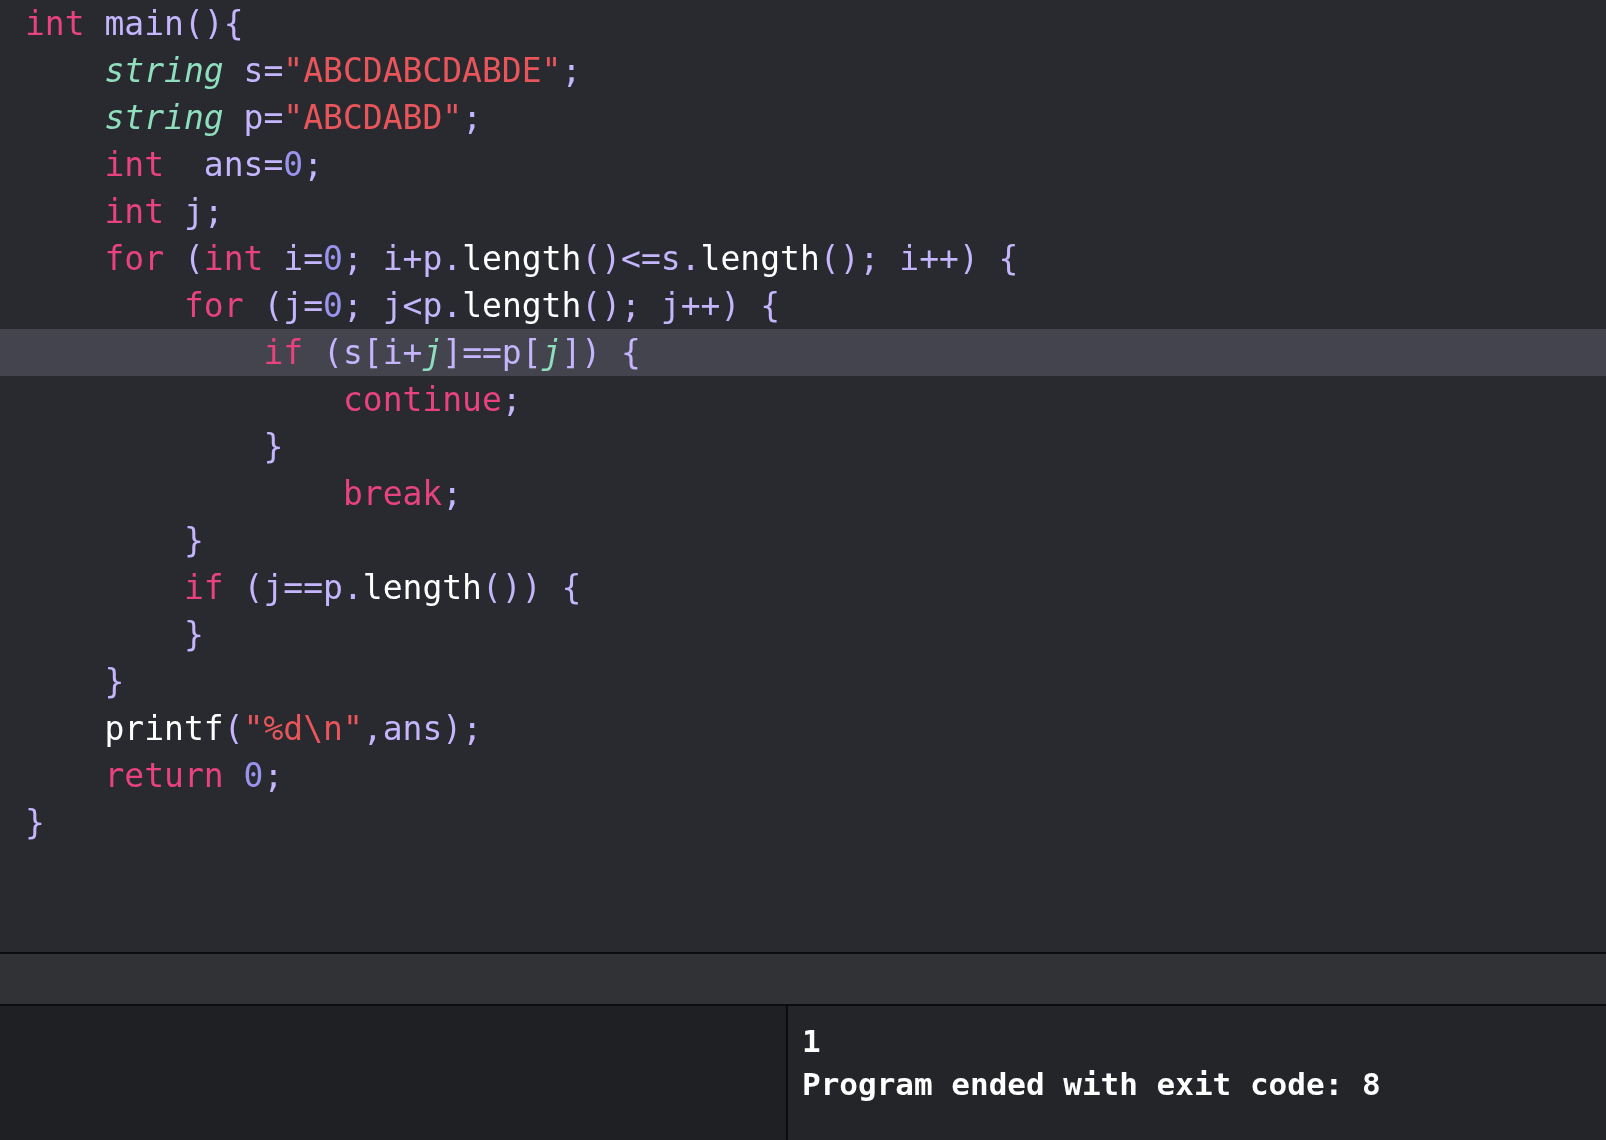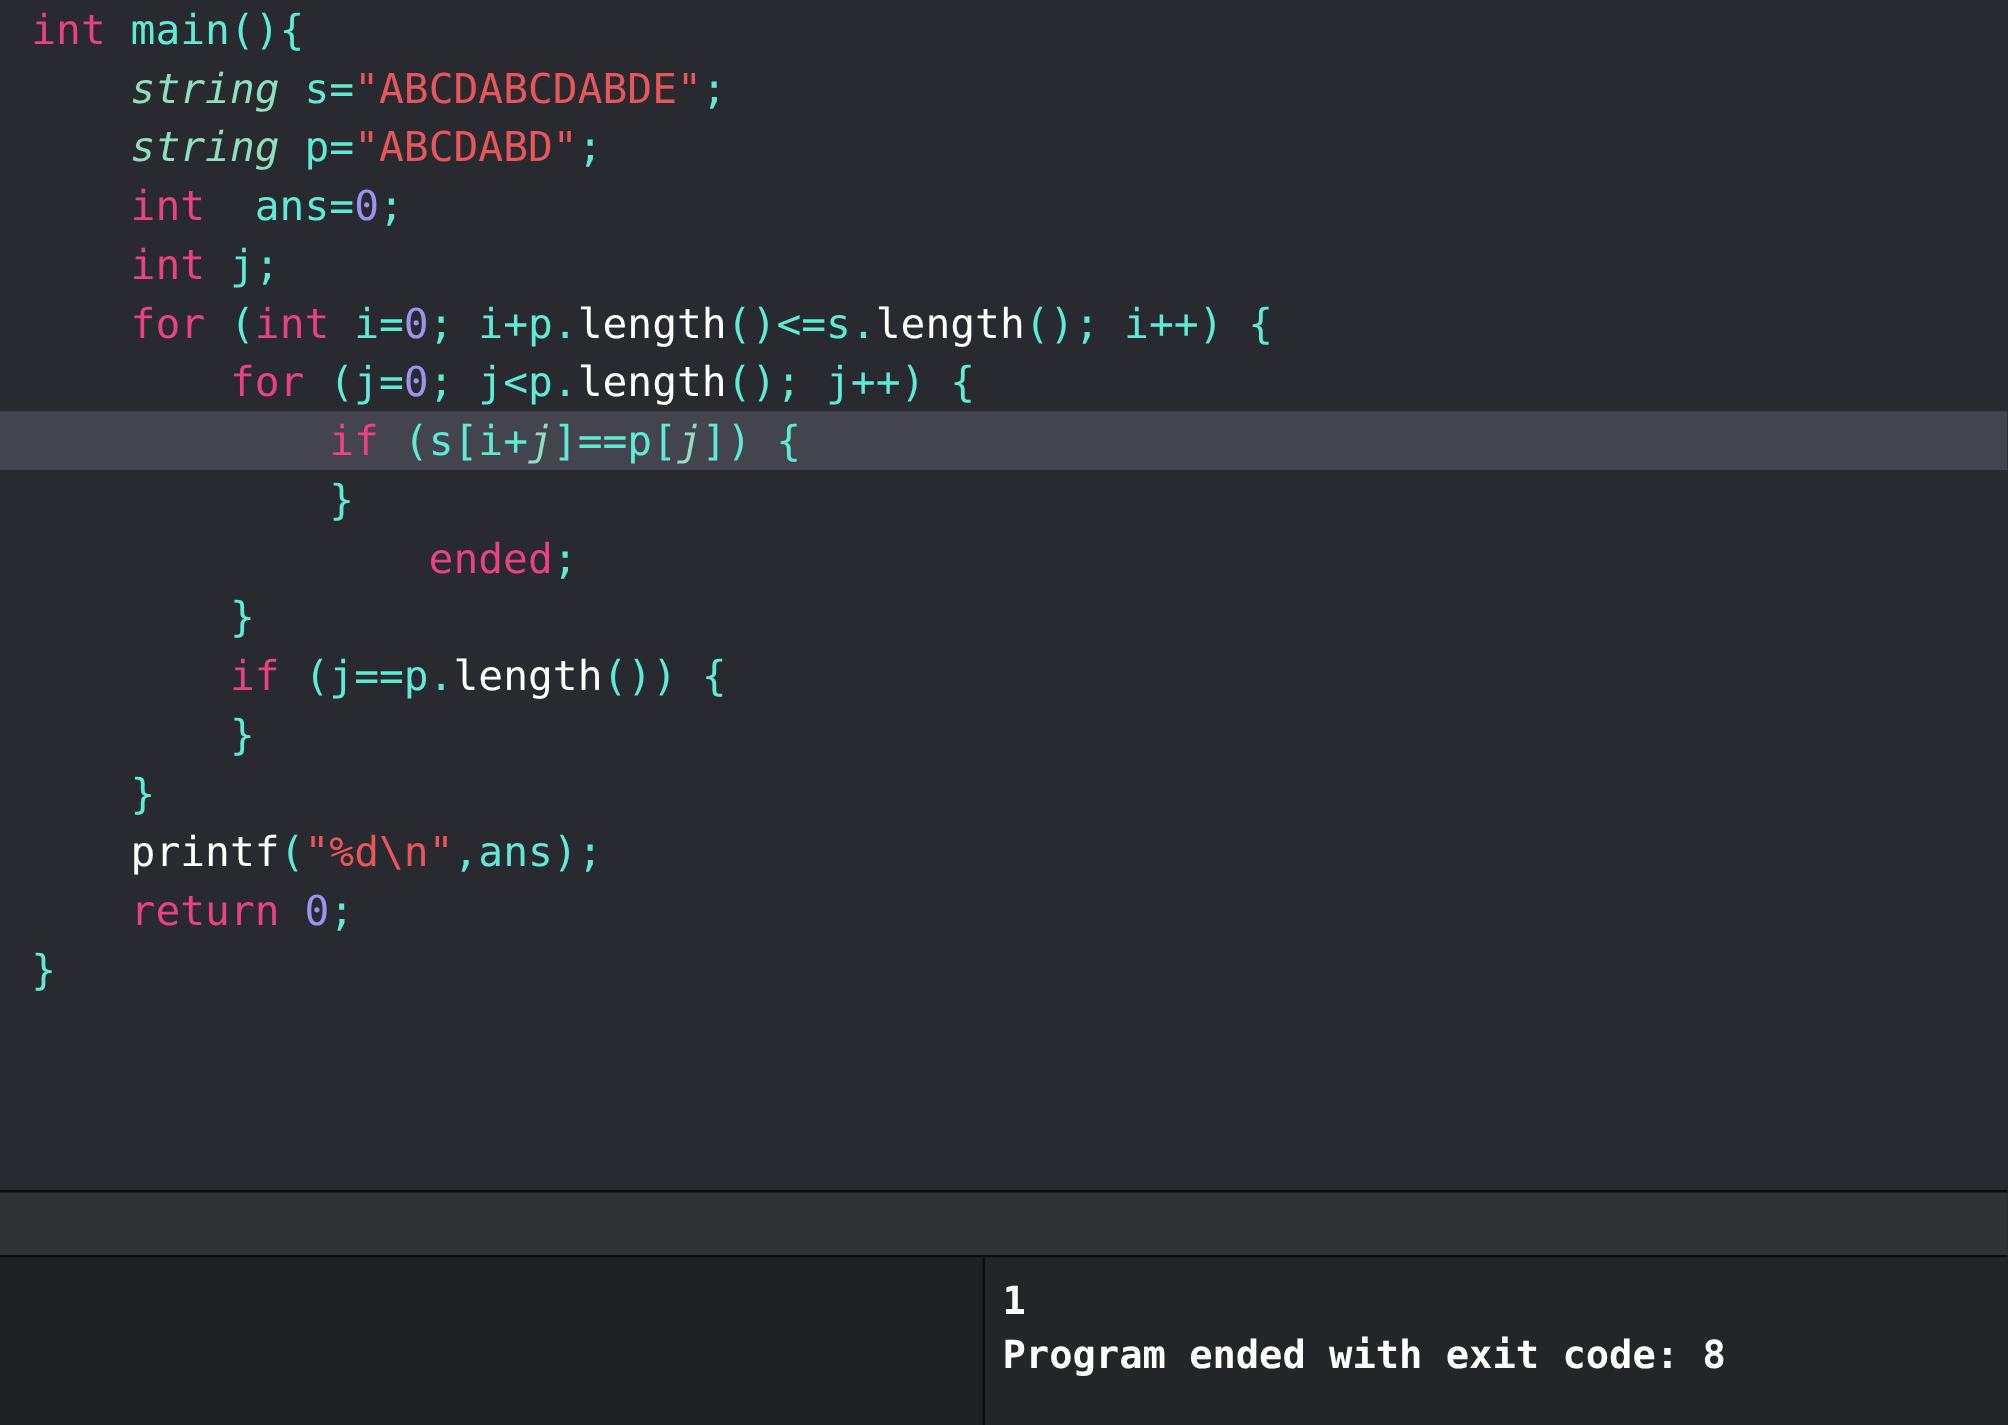--- a/index.html
+++ b/index.html
@@ -41,21 +41,21 @@
     box-sizing: border-box;
   }
   .code-line.active {
     background: #44444f;
   }
   .tok-kw   { color: #e8427f; }
   .tok-type { color: #8fdfbe; font-style: italic; }
   .tok-fn   { color: #ffffff; }
   .tok-str  { color: #e8555a; }
   .tok-num  { color: #9b93ee; }
-  .tok-plain{ color: #5eead4; }
+  .tok-plain{ color: #c4b5fd; }
 
   
   .toolbar-strip {
     height: 54px;
     background: #303236;
     border-top: 2px solid #0b0c0d;
     border-bottom: 2px solid #0b0c0d;
     box-sizing: border-box;
     display: flex;
     align-items: center;
@@ -97,22 +97,23 @@
   <div class="editor">
     <div id="code-lines">
         <div class="code-line"><span class="tok-kw">int</span><span class="tok-plain"> main(){</span></div>
         <div class="code-line"><span class="tok-plain">    </span><span class="tok-type">string</span><span class="tok-plain"> s=</span><span class="tok-str">"ABCDABCDABDE"</span><span class="tok-plain">;</span></div>
         <div class="code-line"><span class="tok-plain">    </span><span class="tok-type">string</span><span class="tok-plain"> p=</span><span class="tok-str">"ABCDABD"</span><span class="tok-plain">;</span></div>
         <div class="code-line"><span class="tok-plain">    </span><span class="tok-kw">int</span><span class="tok-plain">  ans=</span><span class="tok-num">0</span><span class="tok-plain">;</span></div>
         <div class="code-line"><span class="tok-plain">    </span><span class="tok-kw">int</span><span class="tok-plain"> j;</span></div>
         <div class="code-line"><span class="tok-plain">    </span><span class="tok-kw">for</span><span class="tok-plain"> (</span><span class="tok-kw">int</span><span class="tok-plain"> i=</span><span class="tok-num">0</span><span class="tok-plain">; i+p.</span><span class="tok-fn">length</span><span class="tok-plain">()&lt;=s.</span><span class="tok-fn">length</span><span class="tok-plain">(); i++) {</span></div>
         <div class="code-line"><span class="tok-plain">        </span><span class="tok-kw">for</span><span class="tok-plain"> (j=</span><span class="tok-num">0</span><span class="tok-plain">; j&lt;p.</span><span class="tok-fn">length</span><span class="tok-plain">(); j++) {</span></div>
         <div class="code-line active"><span class="tok-plain">            </span><span class="tok-kw">if</span><span class="tok-plain"> (s[i+</span><span class="tok-type">j</span><span class="tok-plain">]==p[</span><span class="tok-type">j</span><span class="tok-plain">]) {</span></div>
+        <div class="code-line"><span class="tok-plain">                </span><span class="tok-kw">continue</span><span class="tok-plain">;</span></div>
         <div class="code-line"><span class="tok-plain">            }</span></div>
-        <div class="code-line"><span class="tok-plain">                </span><span class="tok-kw">ended</span><span class="tok-plain">;</span></div>
+        <div class="code-line"><span class="tok-plain">                </span><span class="tok-kw">break</span><span class="tok-plain">;</span></div>
         <div class="code-line"><span class="tok-plain">        }</span></div>
         <div class="code-line"><span class="tok-plain">        </span><span class="tok-kw">if</span><span class="tok-plain"> (j==p.</span><span class="tok-fn">length</span><span class="tok-plain">()) {</span></div>
         <div class="code-line"><span class="tok-plain">        }</span></div>
         <div class="code-line"><span class="tok-plain">    }</span></div>
         <div class="code-line"><span class="tok-plain">    </span><span class="tok-fn">printf</span><span class="tok-plain">(</span><span class="tok-str">"%d\n"</span><span class="tok-plain">,ans);</span></div>
         <div class="code-line"><span class="tok-plain">    </span><span class="tok-kw">return</span><span class="tok-plain"> </span><span class="tok-num">0</span><span class="tok-plain">;</span></div>
         <div class="code-line"><span class="tok-plain">}</span></div>
       </div>
   </div>
 

